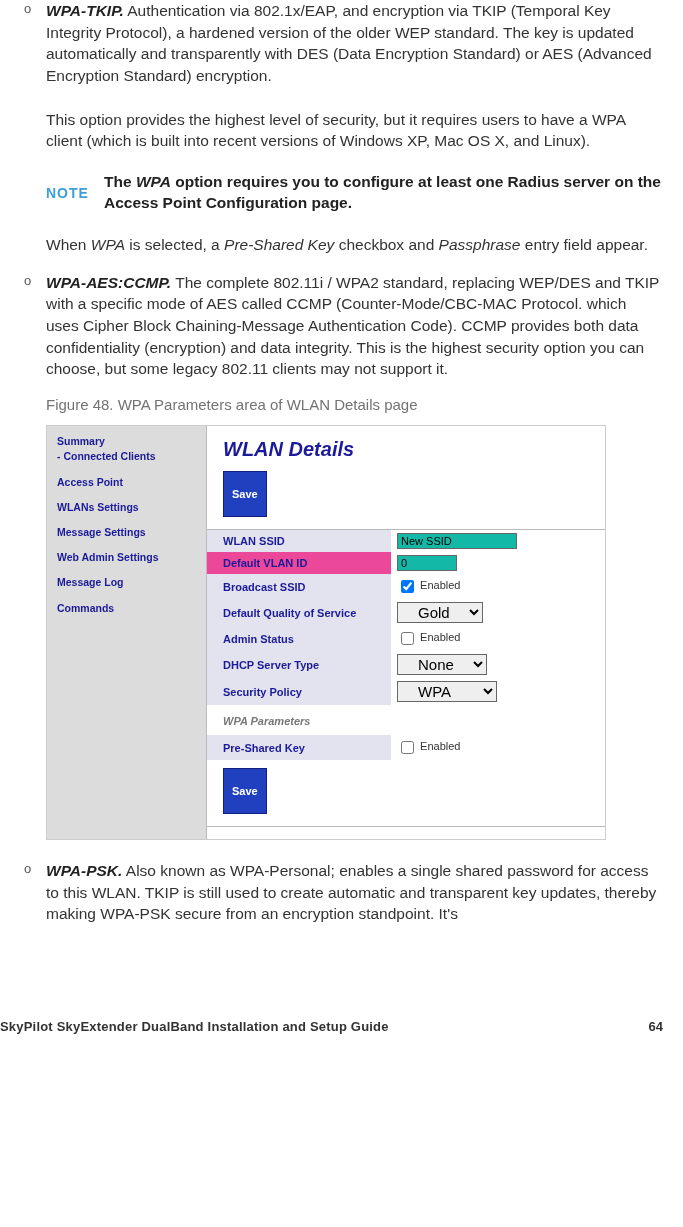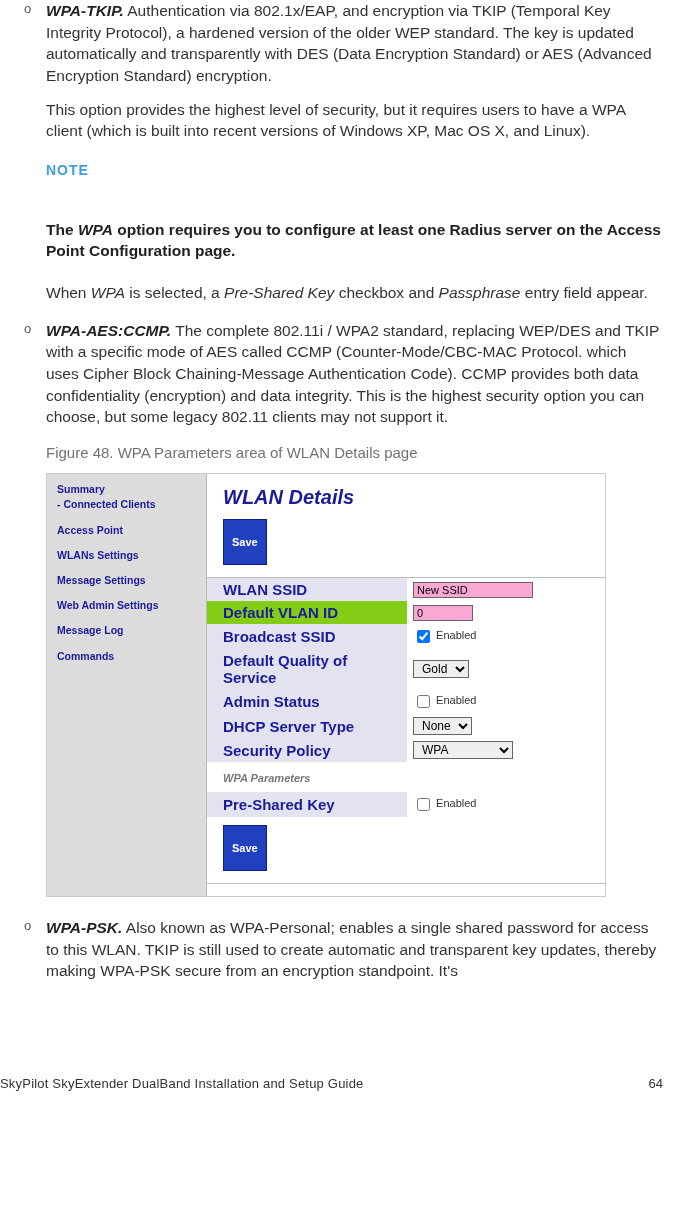--- a/index.html
+++ b/index.html
@@ -35,27 +35,26 @@
   }
   .term {
     font-style: italic;
     font-weight: 600;
     color: #222;
   }
   .inline-italic {
     font-style: italic;
   }
   .para {
-    margin-top: 12px;
+    margin-top: 22px;
   }
   .note-block {
     display: flex;
-    align-items: flex-start;
+    align-items: center;
     margin: 20px 0 20px 26px;
-    flex-direction: column;
   }
   .note-label {
     flex: 0 0 58px;
     font-weight: 700;
     font-size: 14px;
     color: #3d9fd8;
     letter-spacing: 1px;
   }
   .note-text {
     flex: 1;
@@ -116,63 +115,63 @@
   }
   .ss-hr {
     border: none;
     border-top: 1px solid #bbb;
     margin: 4px 0 0 0;
   }
   .ss-table { width: 100%; border-collapse: collapse; }
   .ss-row td { padding: 3px 6px; vertical-align: middle; }
   .ss-row-band td:first-child { background: #e3e3ef; }
   .ss-label {
-    width: 200px;
+    width: 184px;
     color: #1a1a9a;
     font-weight: 700;
-    font-size: 15px;
+    font-size: 11px;
     padding-left: 16px !important;
   }
   .ss-input-text {
     font-family: Arial, sans-serif;
     font-size: 11px;
     border: 1px solid #666;
     padding: 1px 3px;
     width: 120px;
-    background: #f9a8d4;
+    background: #14b8a6;
   }
   .ss-select {
     font-family: Arial, sans-serif;
-    font-size: 12px;
+    font-size: 15px;
     border: 1px solid #666;
     background: #efefef;
-    padding: 0 4px;
+    padding: 0 16px;
   }
   .ss-cb { vertical-align: middle; }
   .ss-subhead {
     font-style: italic;
     font-weight: 700;
     color: #777;
     font-size: 11px;
     padding: 10px 16px 8px 16px;
   }
   .footer {
     display: flex;
     justify-content: space-between;
     align-items: baseline;
     padding: 40px 20px 20px 0;
     font-size: 13px;
   }
   .footer-title {
     font-family: "Myriad Pro Cond", "Arial Narrow", Arial, sans-serif;
-    font-weight: 400;
+    font-weight: 700;
     font-stretch: condensed;
     letter-spacing: 0.2px;
   }
-  .footer-page { font-weight: 400; }
+  .footer-page { font-weight: 700; }
 </style>
 </head>
 <body>
 
 <div class="page">
 
   <div class="list-item">
     <div class="bullet">o</div>
     <div class="item-body">
       <span class="term">WPA-TKIP.</span><span> Authentication via 802.1x/EAP, and encryption via TKIP (Temporal Key Integrity Protocol), a hardened version of the older WEP standard. The key is updated automatically and transparently with DES (Data Encryption Standard) or AES (Advanced Encryption Standard) encryption.</span>
@@ -217,21 +216,21 @@
       <div class="ss-title">WLAN Details</div>
       <span class="ss-btn">Save</span>
       <hr class="ss-hr">
       <table class="ss-table">
         <tbody>
             <tr class="ss-row ss-row-band">
           <td class="ss-label">WLAN SSID</td>
           <td><input class="ss-input-text" value="New SSID" style=""></td>
         </tr>
         <tr class="ss-row">
-          <td class="ss-label" style="background:#84cc16;">Default VLAN ID</td>
+          <td class="ss-label" style="background:#ec4899;">Default VLAN ID</td>
           <td><input class="ss-input-text" style="width: 60px;" value="0"></td>
         </tr>
         <tr class="ss-row ss-row-band">
           <td class="ss-label">Broadcast SSID</td>
           <td><input type="checkbox" class="ss-cb" checked="" style=""> <span>Enabled</span></td>
         </tr>
         <tr class="ss-row">
           <td class="ss-label" style="background:#e3e3ef;">Default Quality of Service</td>
           <td><select class="ss-select"><option>Gold</option></select></td>
         </tr>

